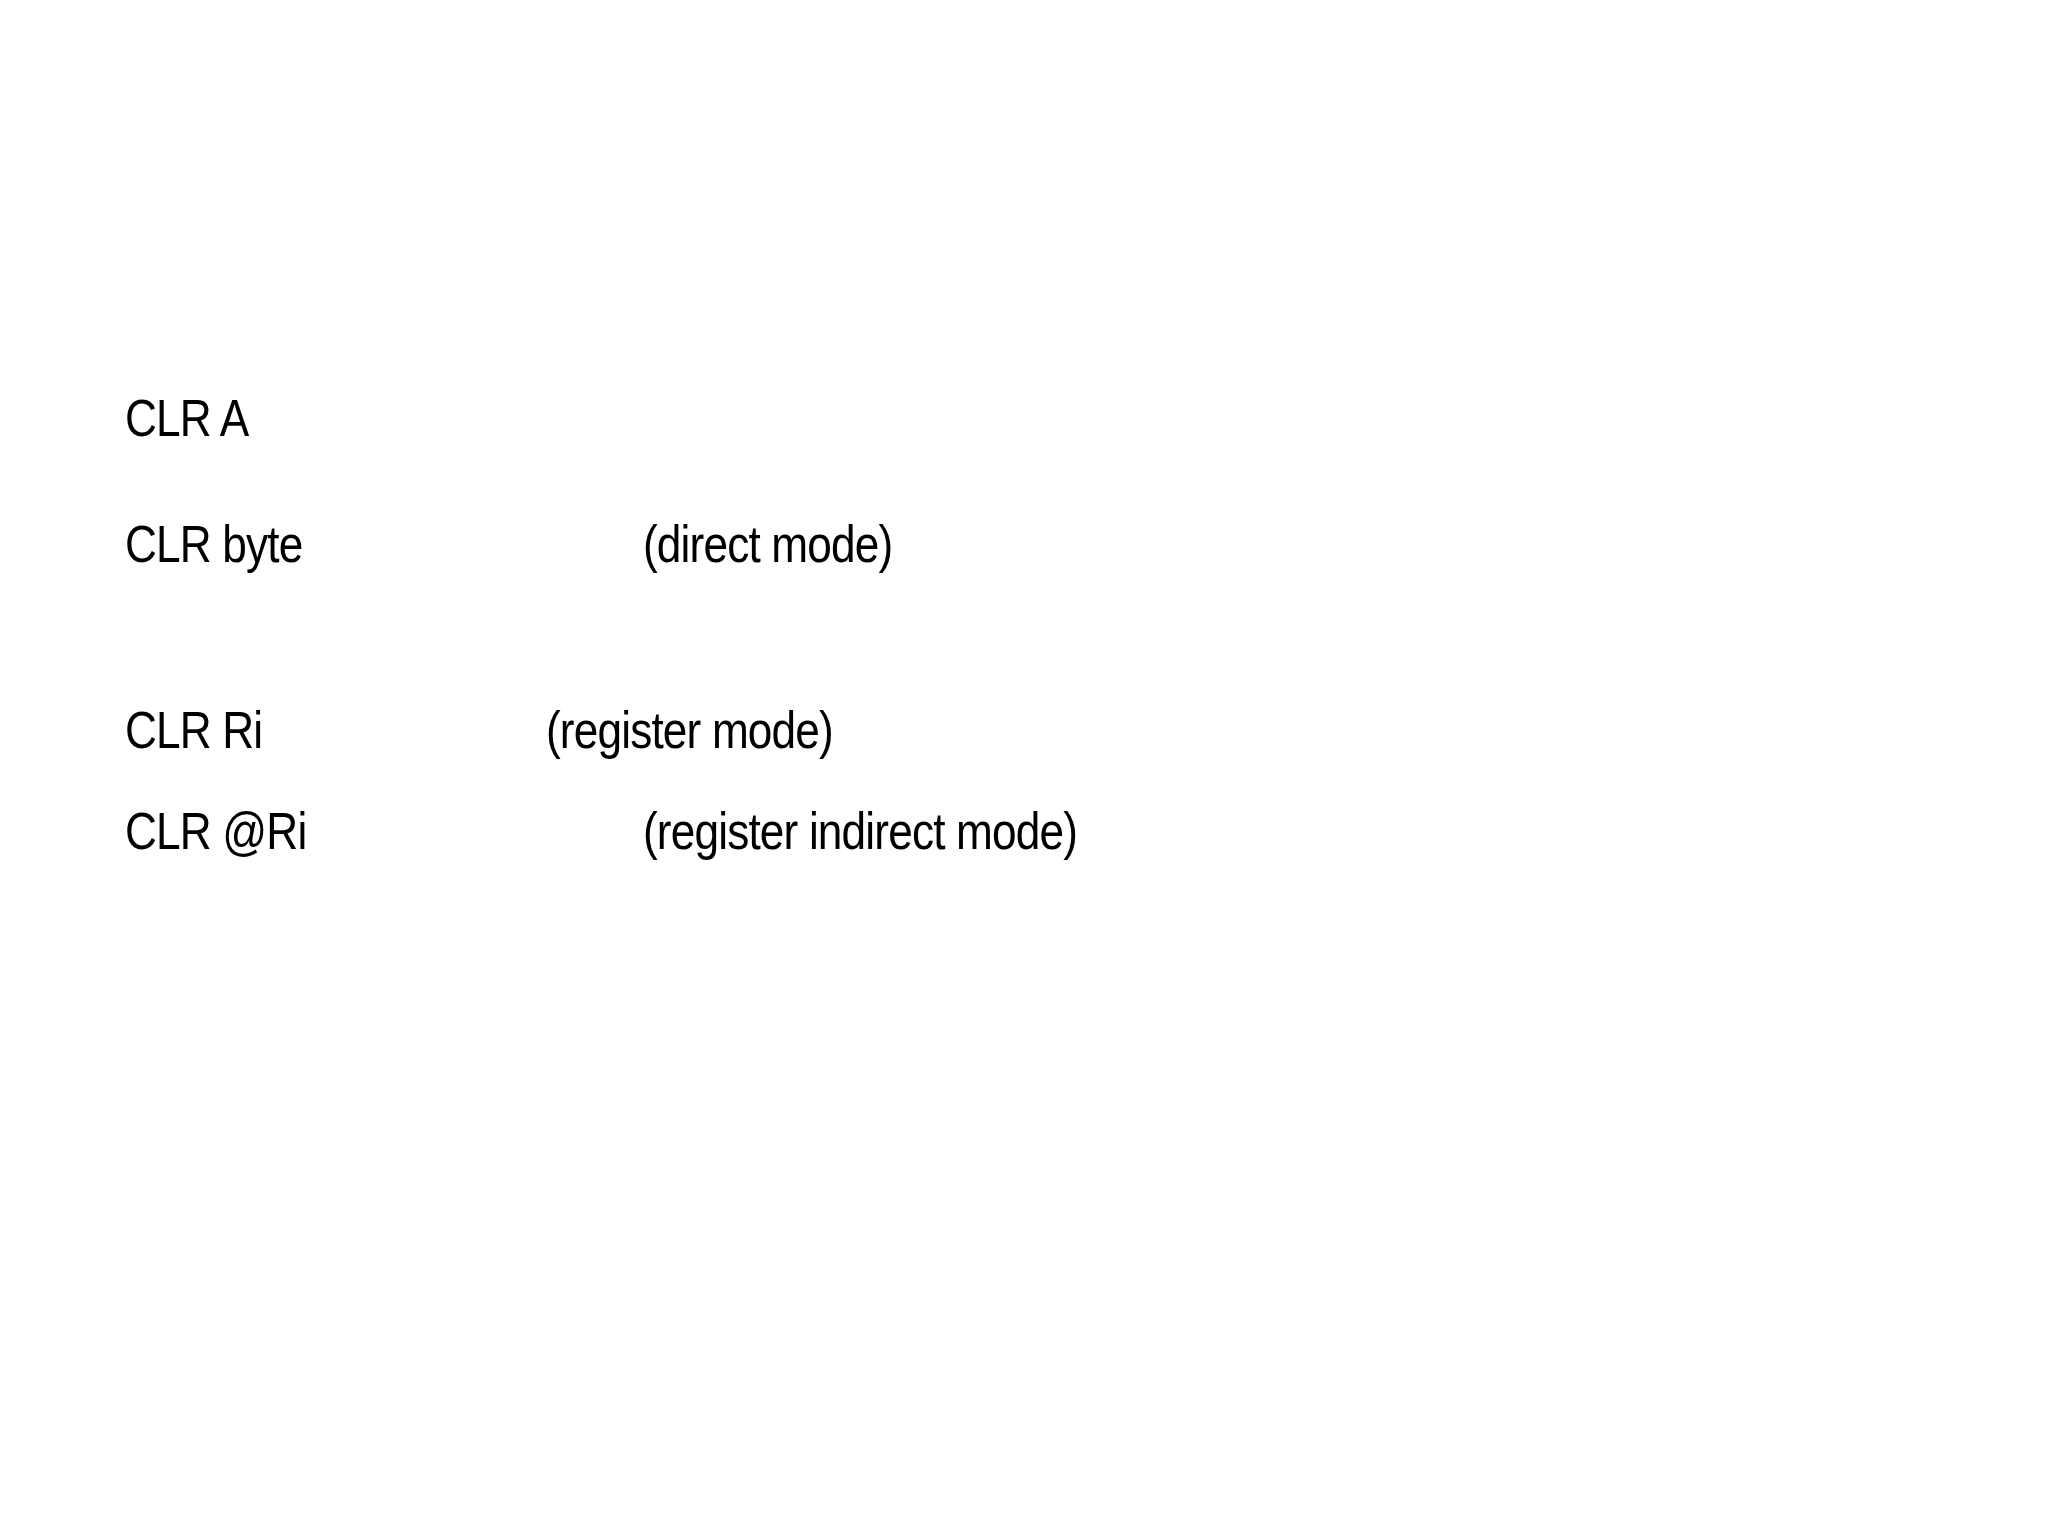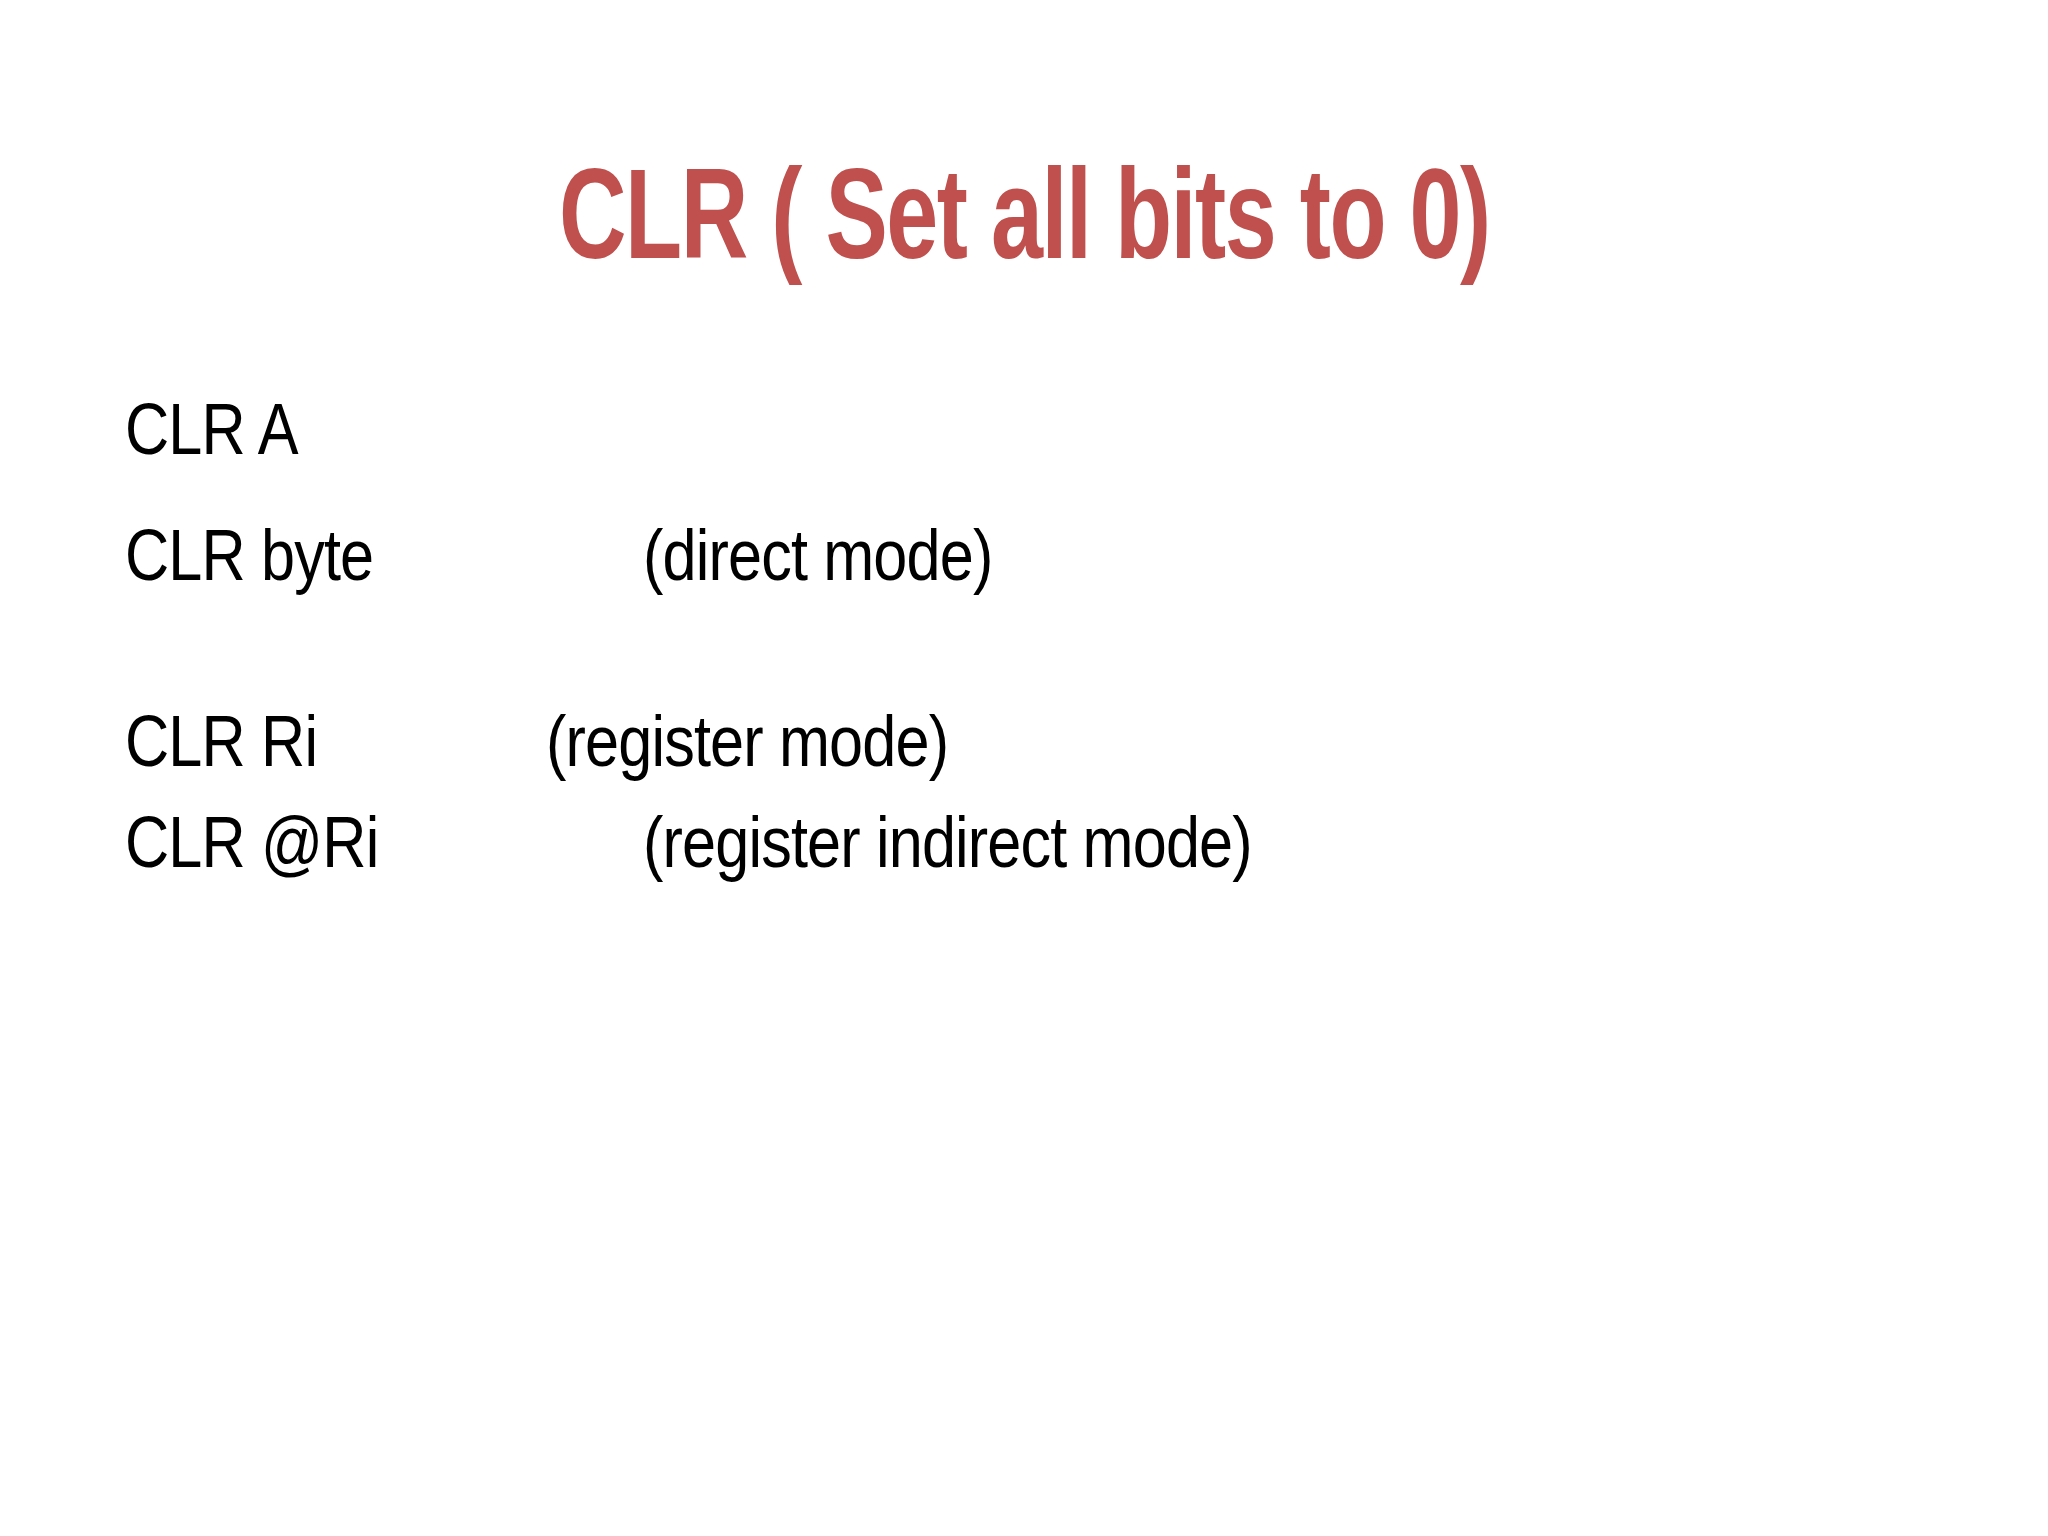--- a/index.html
+++ b/index.html
@@ -37,21 +37,21 @@
     transform: scaleX(0.73);
     transform-origin: 50% 50%;
     letter-spacing: -2px;
   }
   
   .line {
     position: absolute;
     left: 0;
     width: 2048px;
     height: 110px;
-    font-size: 72px;
+    font-size: 52px;
     line-height: 1.1;
     color: #000000;
     white-space: nowrap;
   }
   .line .mnemonic {
     position: absolute;
     left: 125px;
     top: 0;
     display: inline-block;
     transform: scaleX(0.85);
@@ -72,21 +72,20 @@
   .line-3 { top: 803px; text-align: center; }
   .line-1 .annotation { left: 643px; }
   .line-2 .annotation { left: 546px; }
   .line-3 .annotation { left: 643px; }
 </style>
 </head>
 <body>
 
 <div class="slide">
 
-  <h1 class="title"><span class="squeeze">CLR ( Set all bits to 0)</span></h1>
 
   <div class="line line-0">
     <span class="mnemonic">CLR A</span>
 
   </div>
 
   <div class="line line-1">
     <span class="mnemonic">CLR byte</span>
     <span class="annotation">(direct mode)</span>
   </div>

